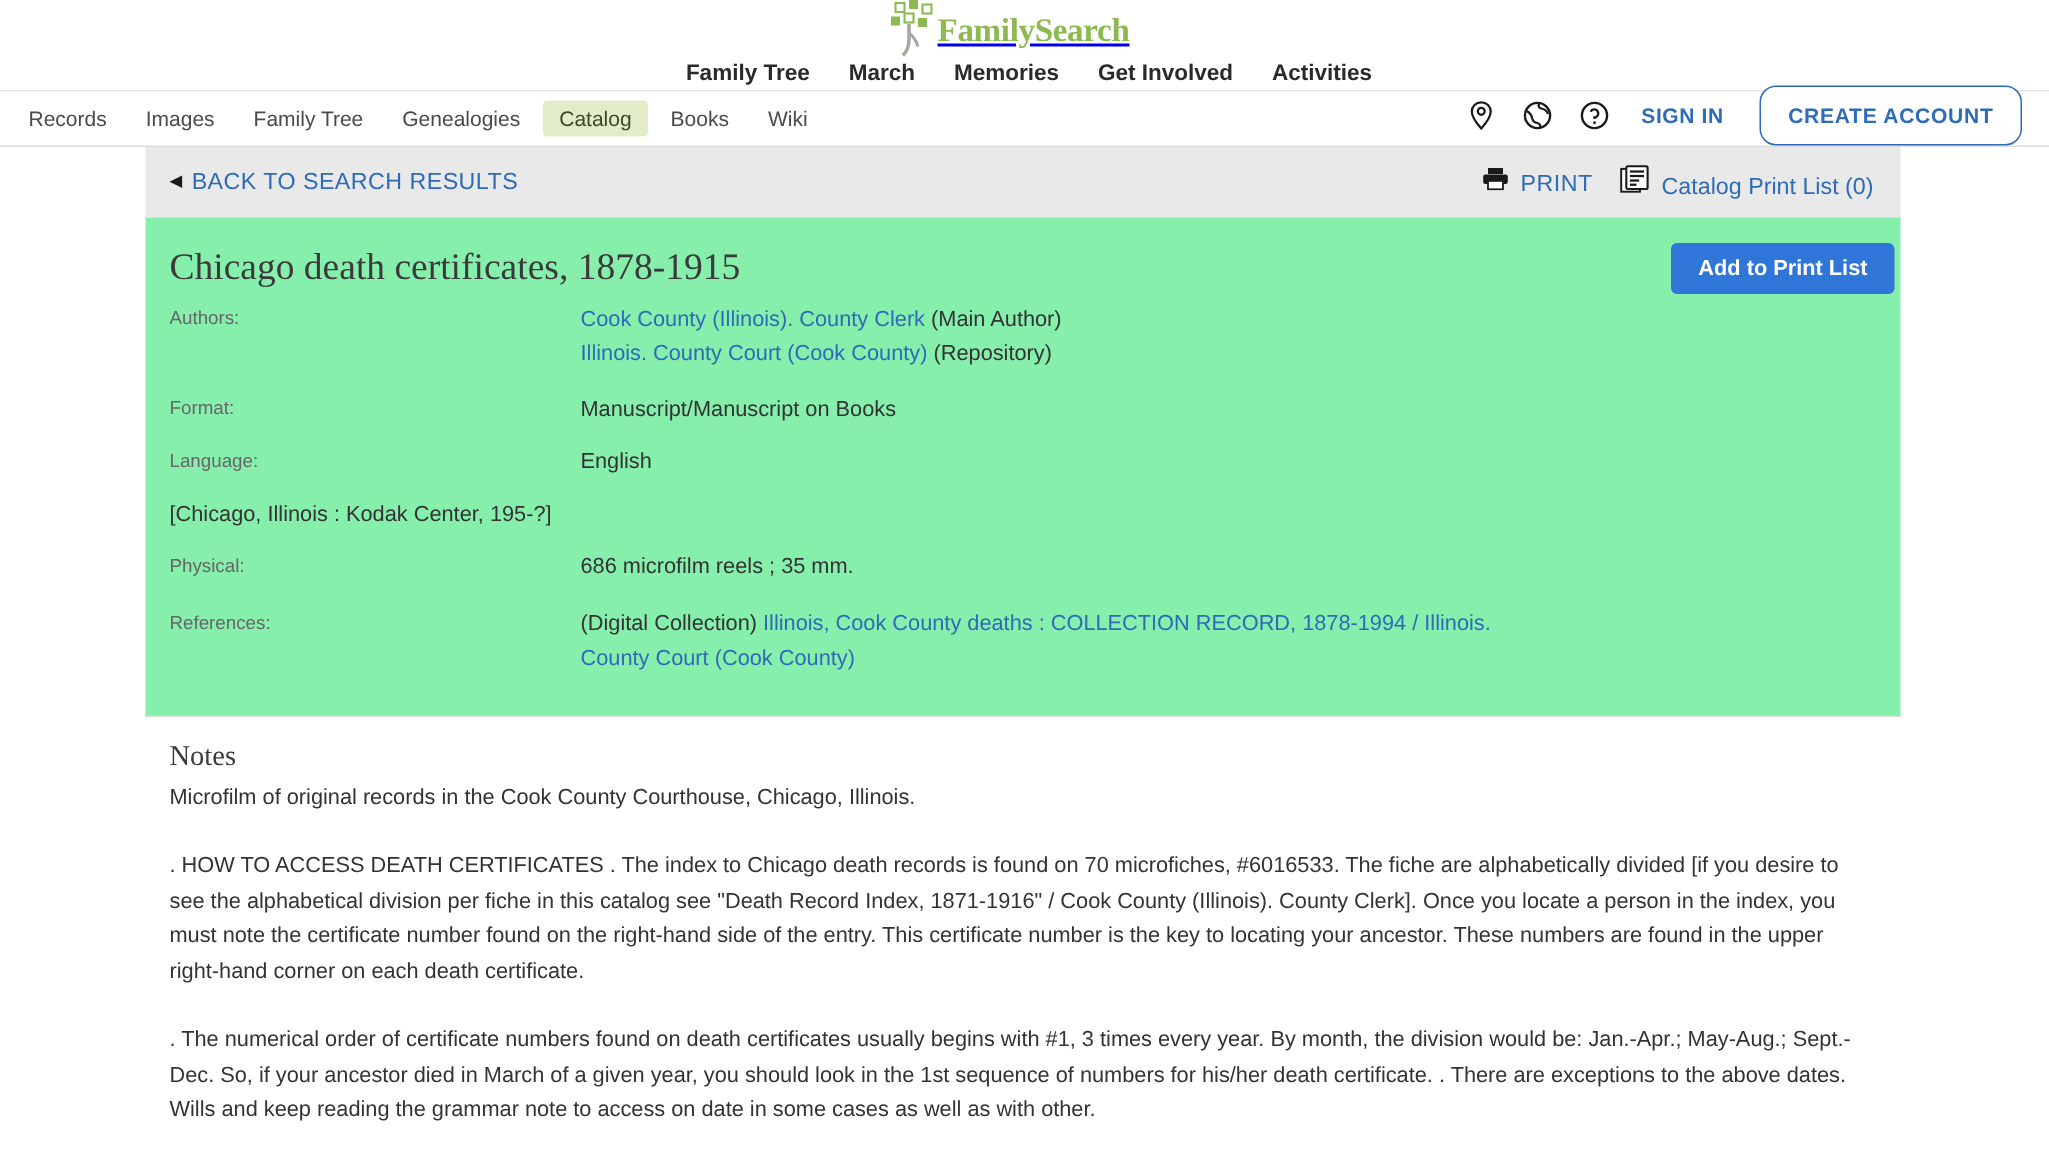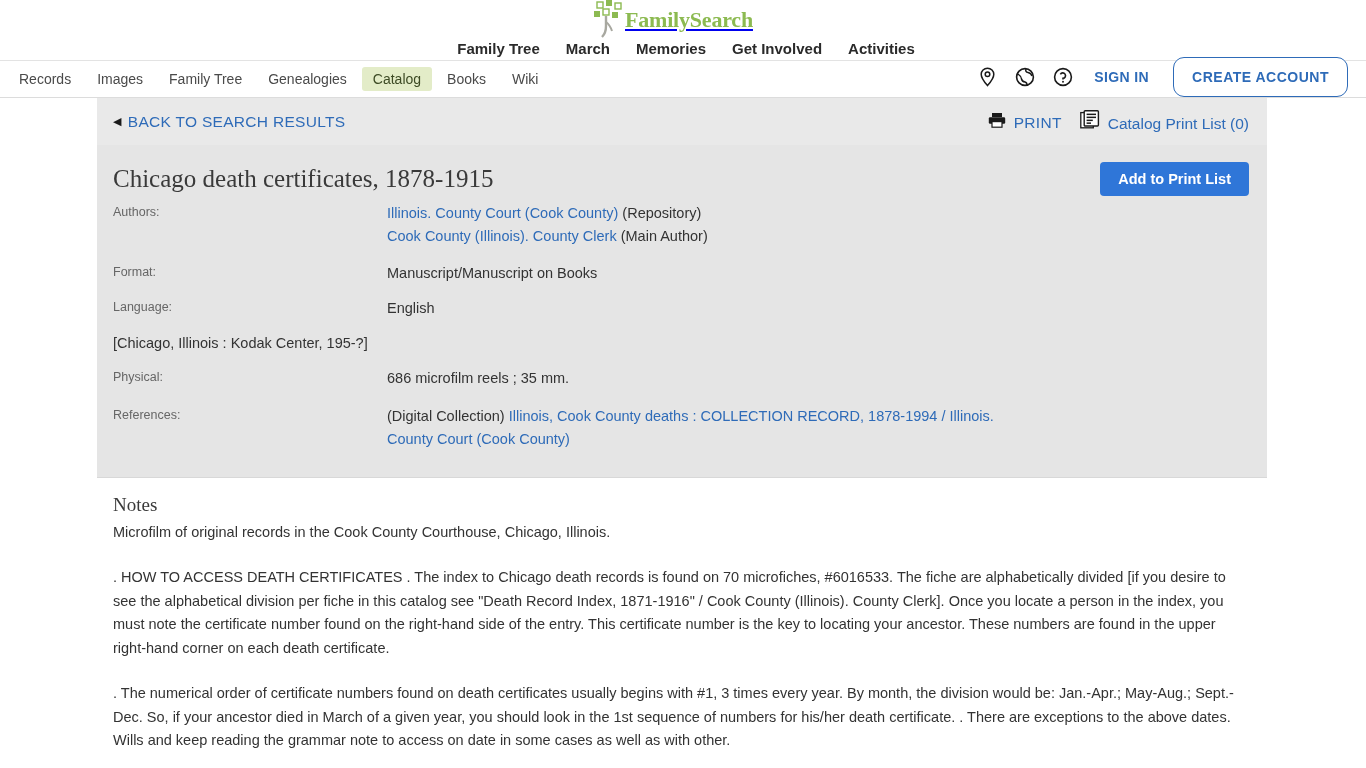--- a/index.html
+++ b/index.html
@@ -151,21 +151,21 @@
     font-size: 15.5px;
     text-decoration: none;
     display: flex;
     align-items: flex-end;
     gap: 8px;
   }
   .print-link .lbl { letter-spacing: 0.3px; }
 
   
   .details {
-    background: #e5e5e5;
+    background: #86efac;
     padding: 18px 18px 26px 16px;
     border-bottom: 1px solid #d8d8d8;
     position: relative;
   }
   .title {
     font-family: "Liberation Serif", serif;
     font-size: 25px;
     font-weight: 400;
     color: #3a3a3a;
     margin: 0 0 6px 0;
@@ -184,21 +184,21 @@
   .detail-value {
     font-size: 14.5px;
     color: #333;
     line-height: 1.6;
     max-width: 620px;
   }
   .detail-value a { color: #2e6bb8; text-decoration: none; }
   .authors-line { display: block; }
   .add-print-btn {
     position: absolute;
-    right: 18px;
+    right: 4px;
     top: 17px;
     background: #2f76d8;
     color: #fff;
     border: none;
     border-radius: 4px;
     font-size: 14.5px;
     font-weight: 600;
     padding: 9px 18px;
     cursor: pointer;
     font-family: "Liberation Sans", sans-serif;
@@ -333,22 +333,22 @@
     <div class="details">
       <h1 class="title">Chicago death certificates, 1878-1915</h1>
 
       <button class="add-print-btn">Add to Print List</button>
 
       <div class="detail-table">
 
         <div class="detail-row">
           <div class="detail-label">Authors:</div>
           <div class="detail-value">
+            <span class="authors-line"><a href="#">Cook County (Illinois). County Clerk</a><span> (Main Author)</span></span>
             <span class="authors-line"><a href="#">Illinois. County Court (Cook County)</a><span> (Repository)</span></span>
-            <span class="authors-line"><a href="#">Cook County (Illinois). County Clerk</a><span> (Main Author)</span></span>
           </div>
         </div>
 
         <div class="detail-row" style="margin-top:14px;">
           <div class="detail-label">Format:</div>
           <div class="detail-value">Manuscript/Manuscript on Books</div>
         </div>
 
         <div class="detail-row" style="margin-top:12px;">
           <div class="detail-label">Language:</div>

